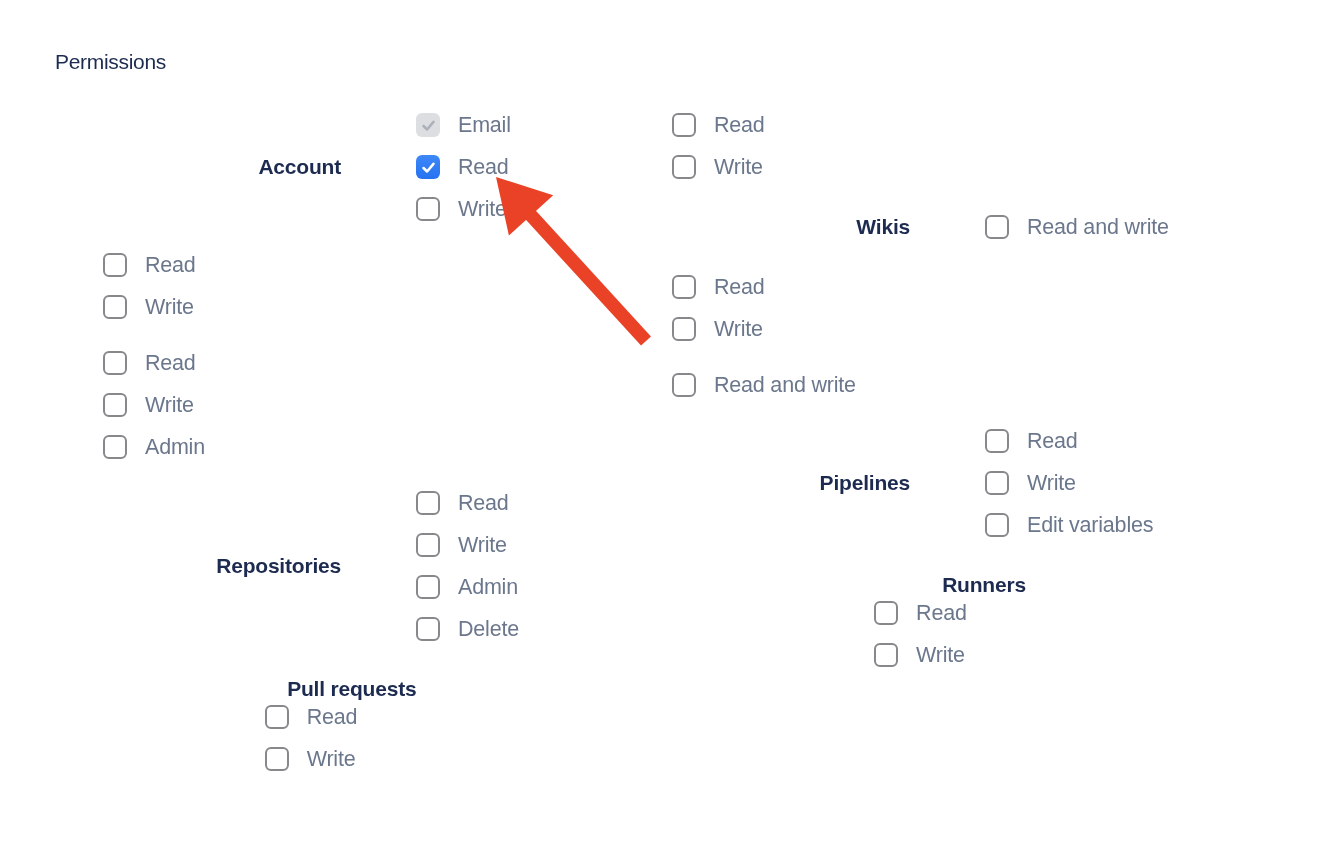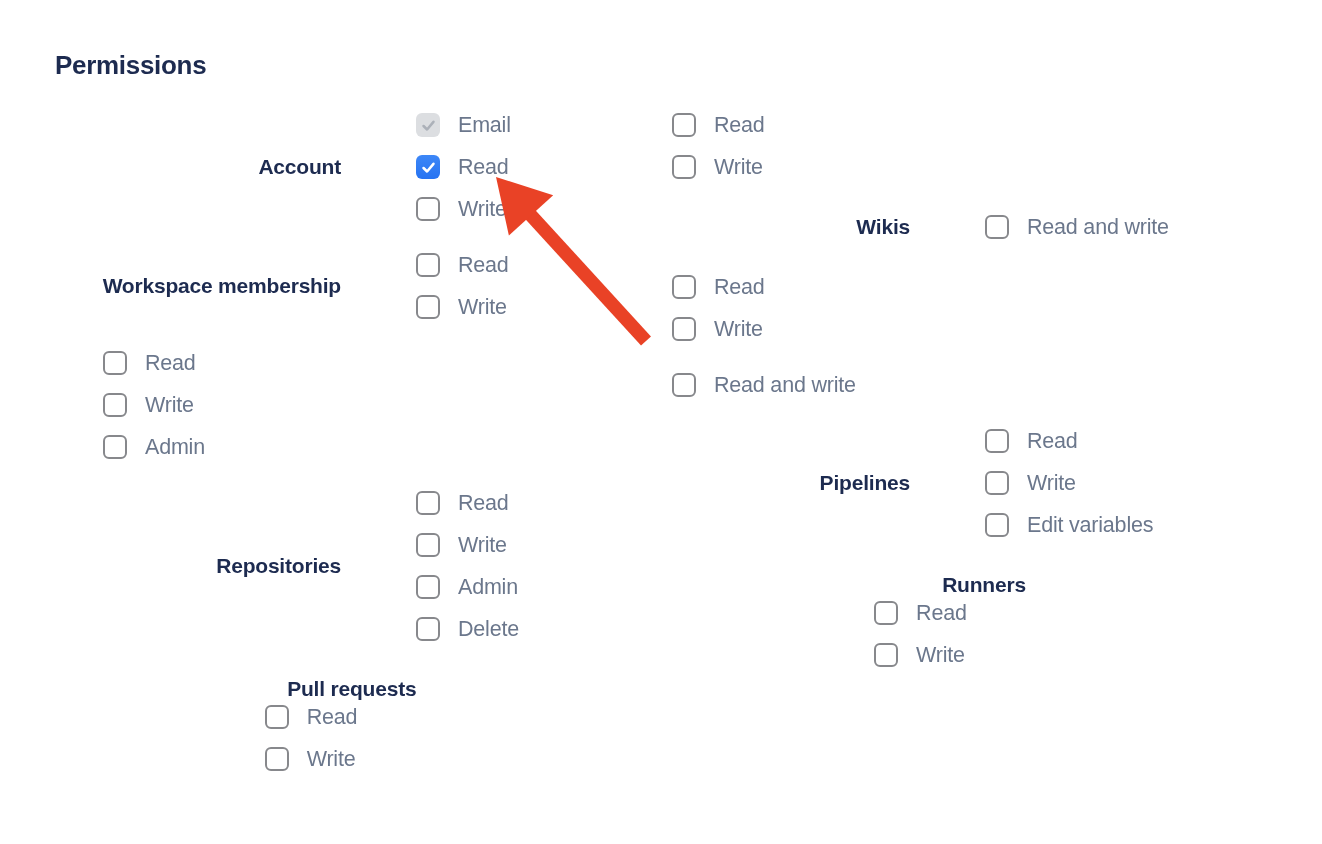--- a/index.html
+++ b/index.html
@@ -6,22 +6,22 @@
   html, body { background: #ffffff; }
   body {
     font-family: "Liberation Sans", "DejaVu Sans", sans-serif;
     width: 1322px; height: 844px;
     position: relative;
     overflow: hidden;
   }
   #page-title {
     position: absolute;
     left: 55px; top: 50px;
-    font-size: 26px;
-    font-weight: 700;
+    font-size: 21px;
+    font-weight: 400;
     letter-spacing: -0.3px;
     color: #1D2B50;
   }
   .perm-column { position: absolute; top: 113px; }
   #col-left  { left: 55px; }
   #col-right { left: 624px; }
 
   .perm-section { display: flex; align-items: center; margin-bottom: 32px; }
   .perm-section:last-child { margin-bottom: 0; flex-direction: column; }
 
@@ -102,21 +102,20 @@
           </span>
           <span class="opt-label">Read</span>
         </label>
         <label class="opt-row">
           <span class="checkbox unchecked"></span>
           <span class="opt-label">Write</span>
         </label>
       </div>
     </div>
     <div class="perm-section">
-      <div class="group-label">Workspace membership</div>
       <div class="rows">
         <label class="opt-row">
           <span class="checkbox unchecked"></span>
           <span class="opt-label">Read</span>
         </label>
         <label class="opt-row">
           <span class="checkbox unchecked"></span>
           <span class="opt-label">Write</span>
         </label>
       </div>

